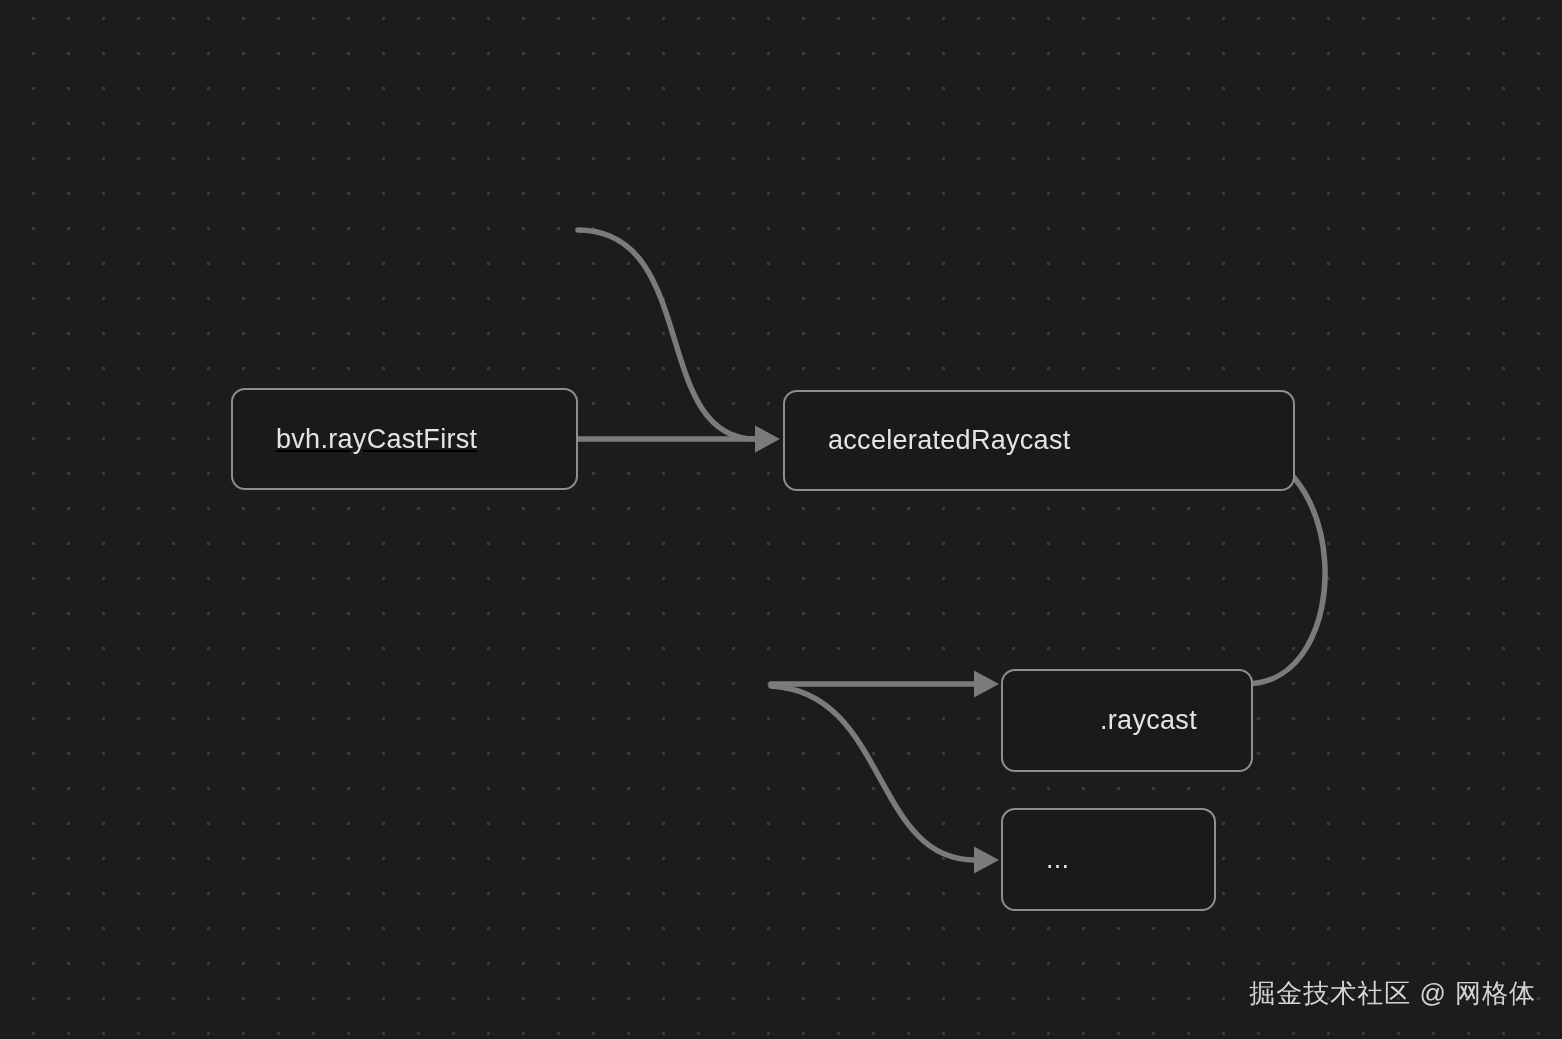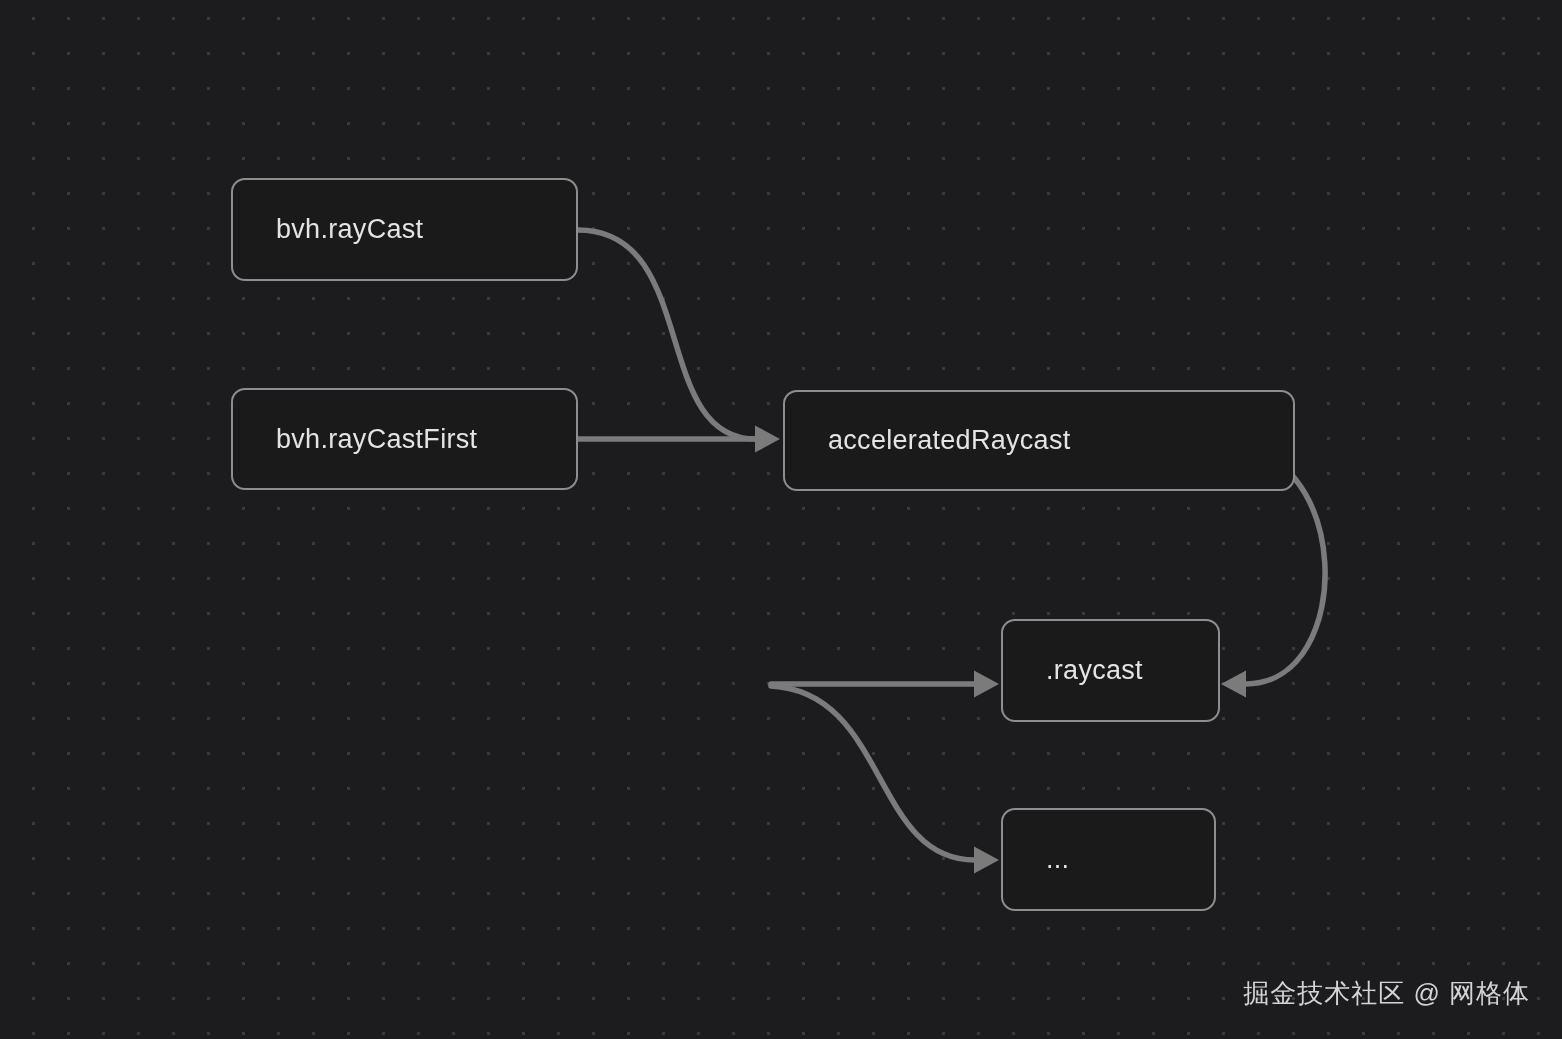--- a/index.html
+++ b/index.html
@@ -48,21 +48,21 @@
   }
   .node-label {
     color: var(--label-color);
     font-size: 27px;
     padding-left: 43px;
     white-space: nowrap;
     letter-spacing: 0.3px;
   }
   .watermark {
     position: absolute;
-    right: 32px;
+    right: 26px;
     bottom: 28px;
     color: var(--watermark-color);
     font-size: 26px;
     letter-spacing: 1px;
     white-space: nowrap;
   }
 </style>
 </head>
 <body>
 
@@ -88,34 +88,31 @@
       <path class="edge-path" d="M 771 684 L 975 684"></path>
       <polygon class="arrowhead" points="999,684 974,670.5 974,697.5"></polygon>
     </g>
 
     <g>
       <path class="edge-path" d="M 771 686 C 888 692, 872 860, 975 860"></path>
       <polygon class="arrowhead" points="999,860 974,846.5 974,873.5"></polygon>
     </g>
   </svg>
 
-  <div class="node" style="left:231px; top:178px; width:347px; height:103px;">
-    <span class="node-label">bvh.rayCast</span>
-  </div>
 
-  <div class="node" style="left:231px; top:388px; width:347px; height:102px;">
+  <div class="node" style="left:231px; top:388px; width:347px; height:102px;text-decoration:underline;">
     <span class="node-label">bvh.rayCastFirst</span>
   </div>
 
   <div class="node" style="left:783px; top:390px; width:512px; height:101px;">
     <span class="node-label">acceleratedRaycast</span>
   </div>
 
 
-  <div class="node" style="left:1001px; top:619px; width:219px; height:103px;">
+  <div class="node" style="left:1001px; top:669px; width:252px; height:103px;justify-content:center;">
     <span class="node-label">.raycast</span>
   </div>
 
   <div class="node" style="left:1001px; top:808px; width:215px; height:103px;">
     <span class="node-label">...</span>
   </div>
 
   <div class="watermark">掘金技术社区 @ 网格体</div>
 
 </div>

